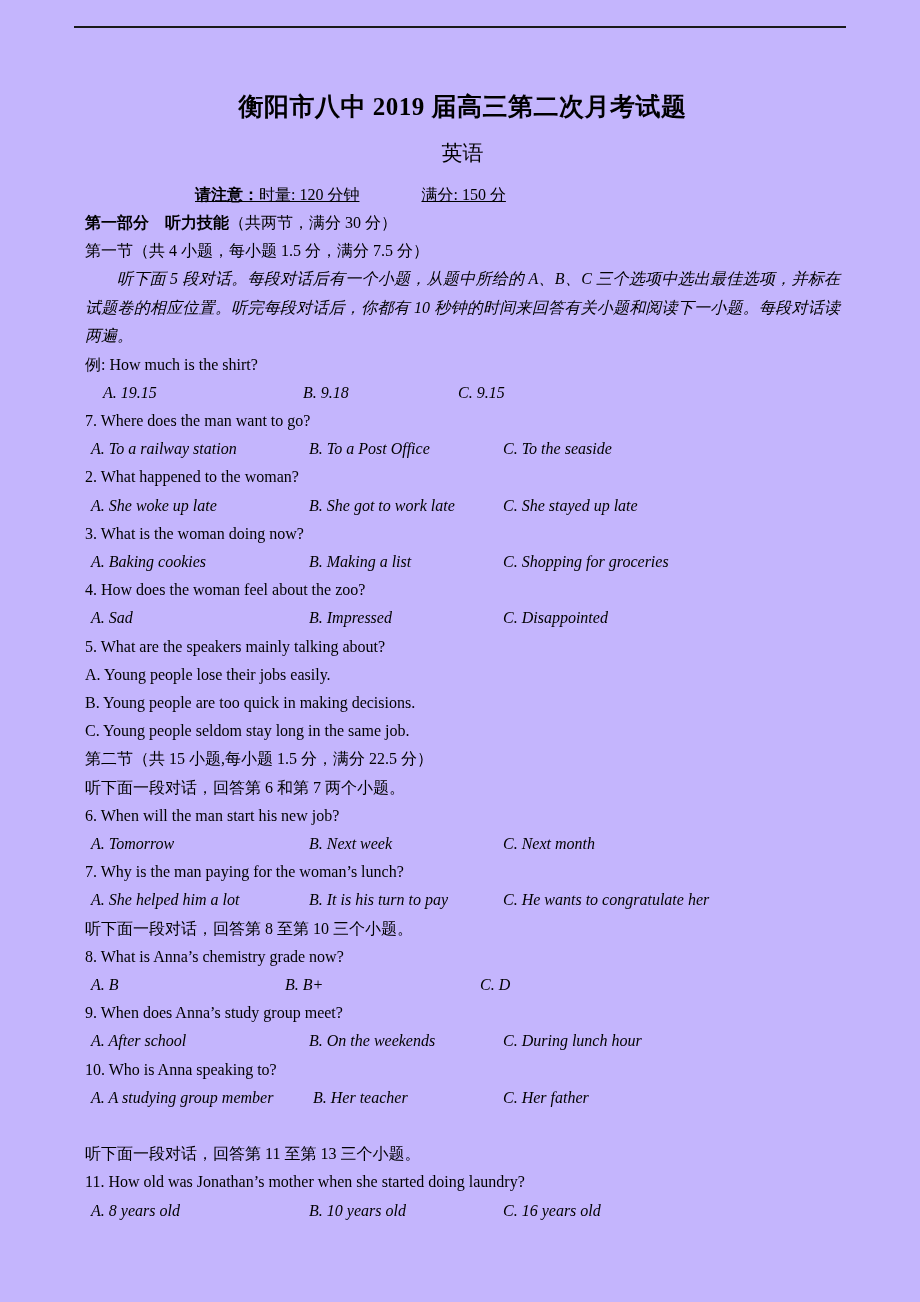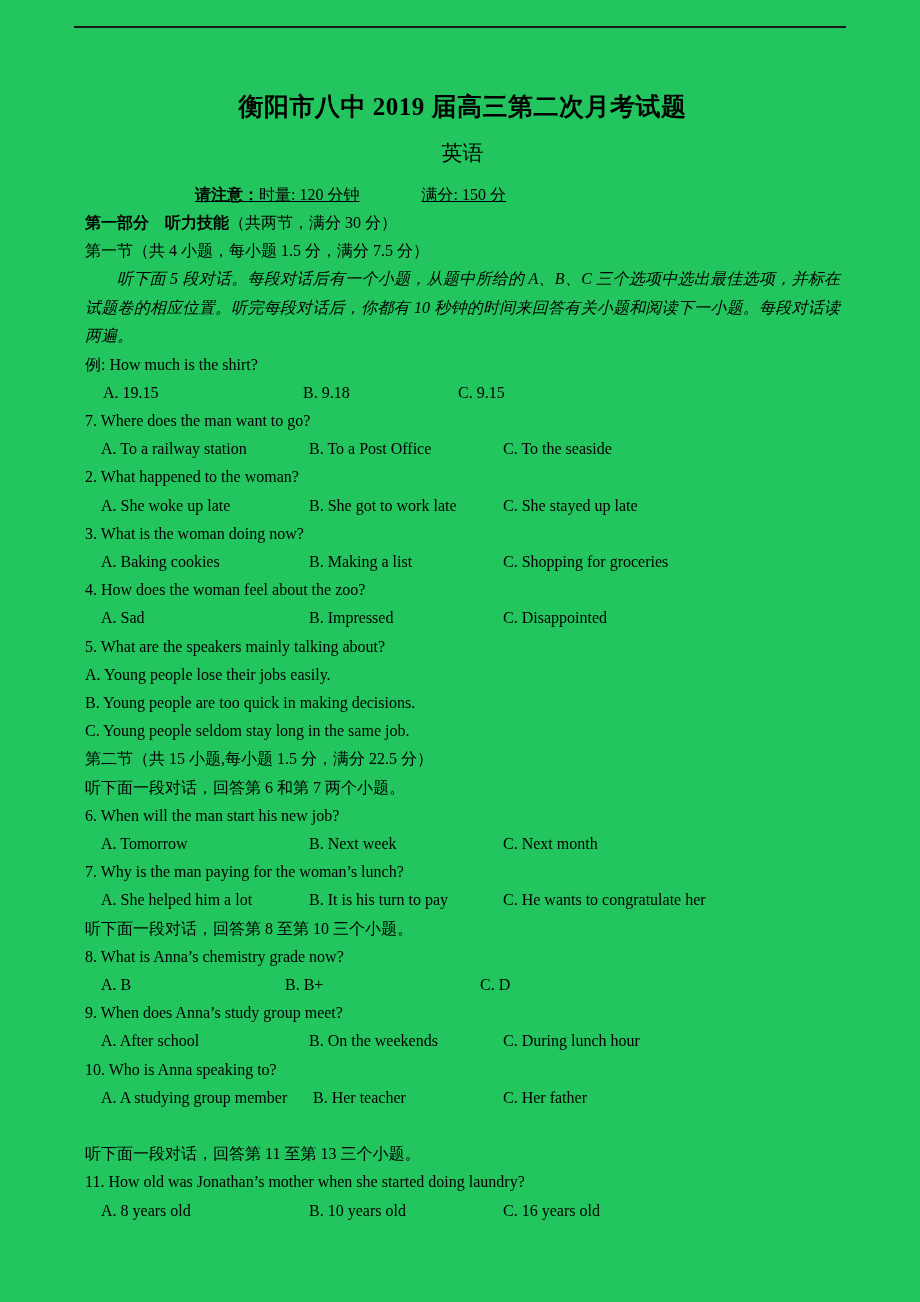--- a/index.html
+++ b/index.html
@@ -9,21 +9,21 @@
     background: #ffffff;
   }
   body {
     font-family: "Liberation Serif", "DejaVu Serif", serif;
     color: #000000;
   }
   .page {
     position: relative;
     width: 920px;
     height: 1302px;
-    background: #22c55e;
+    background: #c4b5fd;
     overflow: hidden;
     box-sizing: border-box;
   }
   .top-rule {
     position: absolute;
     left: 74px;
     top: 26px;
     width: 772px;
     height: 0;
     border-top: 2px solid #1a1a1a;
@@ -88,26 +88,27 @@
     font-size: 16px;
     line-height: 28.2px;
     white-space: nowrap;
   }
   .opt-row {
     position: relative;
     height: 28.2px;
     font-size: 16px;
     line-height: 28.2px;
     white-space: nowrap;
+    font-style: italic;
   }
   .opt {
     position: absolute;
     top: 0;
   }
-  .opt.a { left: 16px; }
+  .opt.a { left: 6px; }
   .blank-line {
     height: 28.2px;
   }
   .ex-row .opt.a { left: 18px; }
 </style>
 </head>
 <body>
 
 <div class="page">
 

